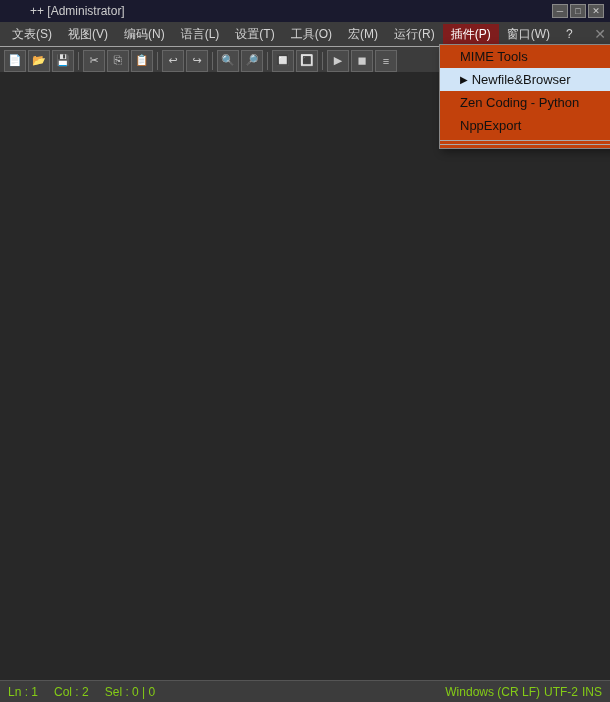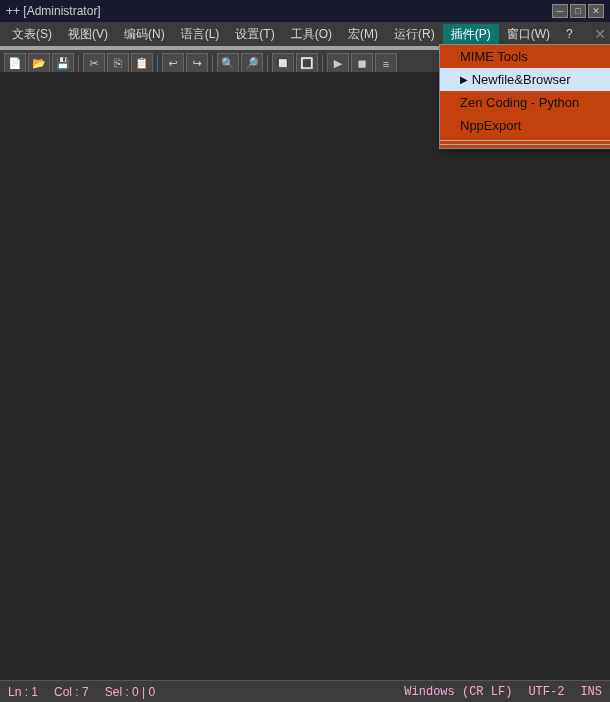--- a/index.html
+++ b/index.html
@@ -22,20 +22,21 @@
       align-items: center;
       justify-content: space-between;
       padding: 0 6px;
       color: #ccc;
       font-size: 12px;
     }
     .title-bar-left {
       display: flex;
       align-items: flex-start;
       gap: 6px;
+      margin-left: 24px;
     }
     .title-bar-controls {
       display: flex;
       gap: 2px;
     }
     .title-btn {
       width: 16px;
       height: 14px;
       background: #555;
       border: 1px solid #888;
@@ -48,31 +49,31 @@
     }
 
     
     .menu-bar {
       height: 22px;
       background: #3c3c3c;
       display: flex;
       align-items: center;
       padding: 12px 4px;
       gap: 0;
-      border-bottom: 4px solid #a3a3a3;
+      border-bottom: 1px solid #a3a3a3;
     }
     .menu-item {
       padding: 2px 8px;
       font-size: 12px;
       color: #d4d4d4;
       cursor: pointer;
       white-space: nowrap;
     }
     .menu-item.active {
-      background: #0f766e;
+      background: #7f1d1d;
       color: #fff;
     }
 
     
     .toolbar {
       height: 28px;
       background: #3c3c3c;
       display: flex;
       align-items: center;
       padding: 0 4px;
@@ -140,32 +141,31 @@
       bottom: 0;
       left: 0;
       right: 0;
       height: 22px;
       background: #3c3c3c;
       border-top: 1px solid #555;
       display: flex;
       align-items: center;
       padding: 0 8px;
       font-size: 12px;
-      color: #f9a8d4;
+      color: #84cc16;
       gap: 16px;
     }
     .status-item {
       display: flex;
       align-items: center;
     }
     .status-right {
       margin-left: auto;
       display: flex;
-      gap: 16px;
-      font-family: Liberation Mono, monospace;
+      gap: 4px;
     }
   </style>
 </head>
 <body>
 
 <div class="title-bar">
   <div class="title-bar-left">
     <span>++ [Administrator]</span>
   </div>
   <div class="title-bar-controls">
@@ -228,20 +228,20 @@
   </div>
   <div class="dropdown-item">
     <span>NppExport</span>
   </div>
   <div class="dropdown-separator"></div>
   <div class="dropdown-separator"></div>
 </div>
 
 <div class="status-bar">
   <span class="status-item">Ln : 1</span>
-  <span class="status-item">Col : 7</span>
+  <span class="status-item">Col : 2</span>
   <span class="status-item">Sel : 0 | 0</span>
   <div class="status-right">
     <span class="status-item">Windows (CR LF)</span>
     <span class="status-item">UTF-2</span>
     <span class="status-item">INS</span>
   </div>
 </div>
 
 </body></html>

